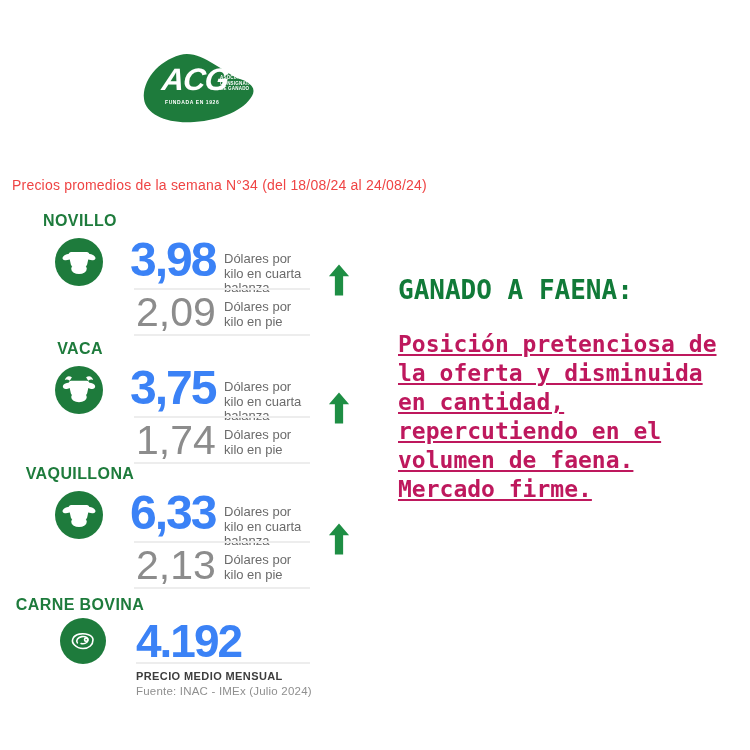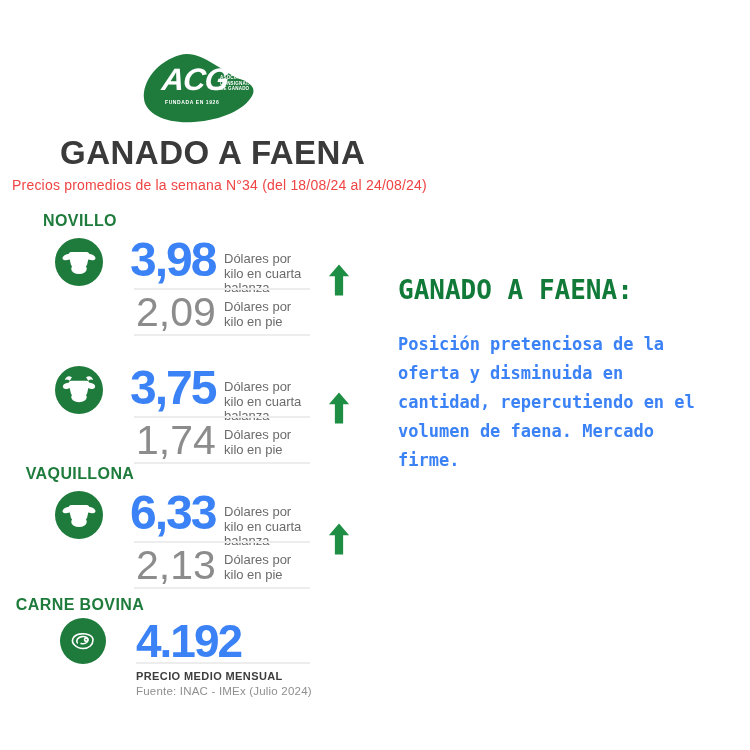--- a/index.html
+++ b/index.html
@@ -73,43 +73,42 @@
     position:absolute;left:136px;top:89px;font-size:11.5px;color:#8f8f8f;
     letter-spacing:.2px;
   }
   
   .commentary-heading{
     position:absolute;left:398px;top:275px;font-family:"DejaVu Sans Mono",monospace;
     font-weight:700;font-size:26px;color:#117a38;
   }
   .commentary-body{
     position:absolute;left:398px;top:330px;width:320px;
-    font-family:"DejaVu Sans Mono",monospace;font-weight:700;font-size:17px;
-    line-height:29px;color:#3b82f6;
+    font-family:"DejaVu Sans Mono",monospace;font-weight:700;font-size:23px;
+    line-height:29px;color:#be185d;text-decoration:underline;
   }
 </style>
 </head>
 <body>
 
 <div class="canvas">
 
   <div class="logo">
     <svg width="122" height="78" viewBox="0 0 122 78">
       <path d="M42,7 C20,13 4,33 6,51 C8,67 30,76 56,74 C84,72 106,62 114,48 C118,41 114,35 102,31 C84,24 62,1 42,7 Z" fill="#1e7b3c"></path>
     </svg>
     <div class="logo-acronym">ACG</div>
     <div class="logo-org">
       <div>ASOCIACIÓN DE</div>
       <div>CONSIGNATARIOS</div>
       <div>DE GANADO</div>
     </div>
     <div class="logo-founded">FUNDADA EN 1926</div>
   </div>
 
-  <div class="title">GANADO A FAENA</div>
   <div class="subtitle">Precios promedios de la semana N°34 (del 18/08/24 al 24/08/24)</div>
 
   <section class="sec" style="top:212px">
     <div class="sec-label">NOVILLO</div>
     <div class="icon-circle">
       <svg width="34" height="34" viewBox="0 0 48 48">
         <g fill="#ffffff">
           <ellipse cx="8" cy="17" rx="7.5" ry="4.2" transform="rotate(-18 8 17)"></ellipse>
           <ellipse cx="40" cy="17" rx="7.5" ry="4.2" transform="rotate(18 40 17)"></ellipse>
           <path d="M13,10 L35,10 C37.5,10 39,12.2 38.4,14.6 L35.8,26 C35.8,35 12.2,35 12.2,26 L9.6,14.6 C9,12.2 10.5,10 13,10 Z"></path>
@@ -124,20 +123,21 @@
           <polygon points="12,0 23,13 16.5,13 16.5,34 7.5,34 7.5,13 1,13" fill="#1e8e44"></polygon>
         </svg>
     </div>
     <div class="rule r1"></div>
     <div class="val-small">2,09</div>
     <div class="desc d2">Dólares por kilo en pie</div>
     <div class="rule r2"></div>
   </section>
 
   <section class="sec" style="top:340px">
+    <div class="sec-label">VACA</div>
     <div class="icon-circle">
       <svg width="34" height="34" viewBox="0 0 48 48">
         <g fill="#ffffff">
           <path d="M4,10 Q7,2 14,6 L11,11 Q7,8 4,10 Z"></path>
           <path d="M44,10 Q41,2 34,6 L37,11 Q41,8 44,10 Z"></path>
           <ellipse cx="8" cy="18" rx="7" ry="4" transform="rotate(-18 8 18)"></ellipse>
           <ellipse cx="40" cy="18" rx="7" ry="4" transform="rotate(18 40 18)"></ellipse>
           <path d="M13,11 L35,11 C37.5,11 39,13.2 38.4,15.6 L35.8,27 C35.8,36 12.2,36 12.2,27 L9.6,15.6 C9,13.2 10.5,11 13,11 Z"></path>
           <ellipse cx="24" cy="34" rx="11" ry="7.2"></ellipse>
         </g>

